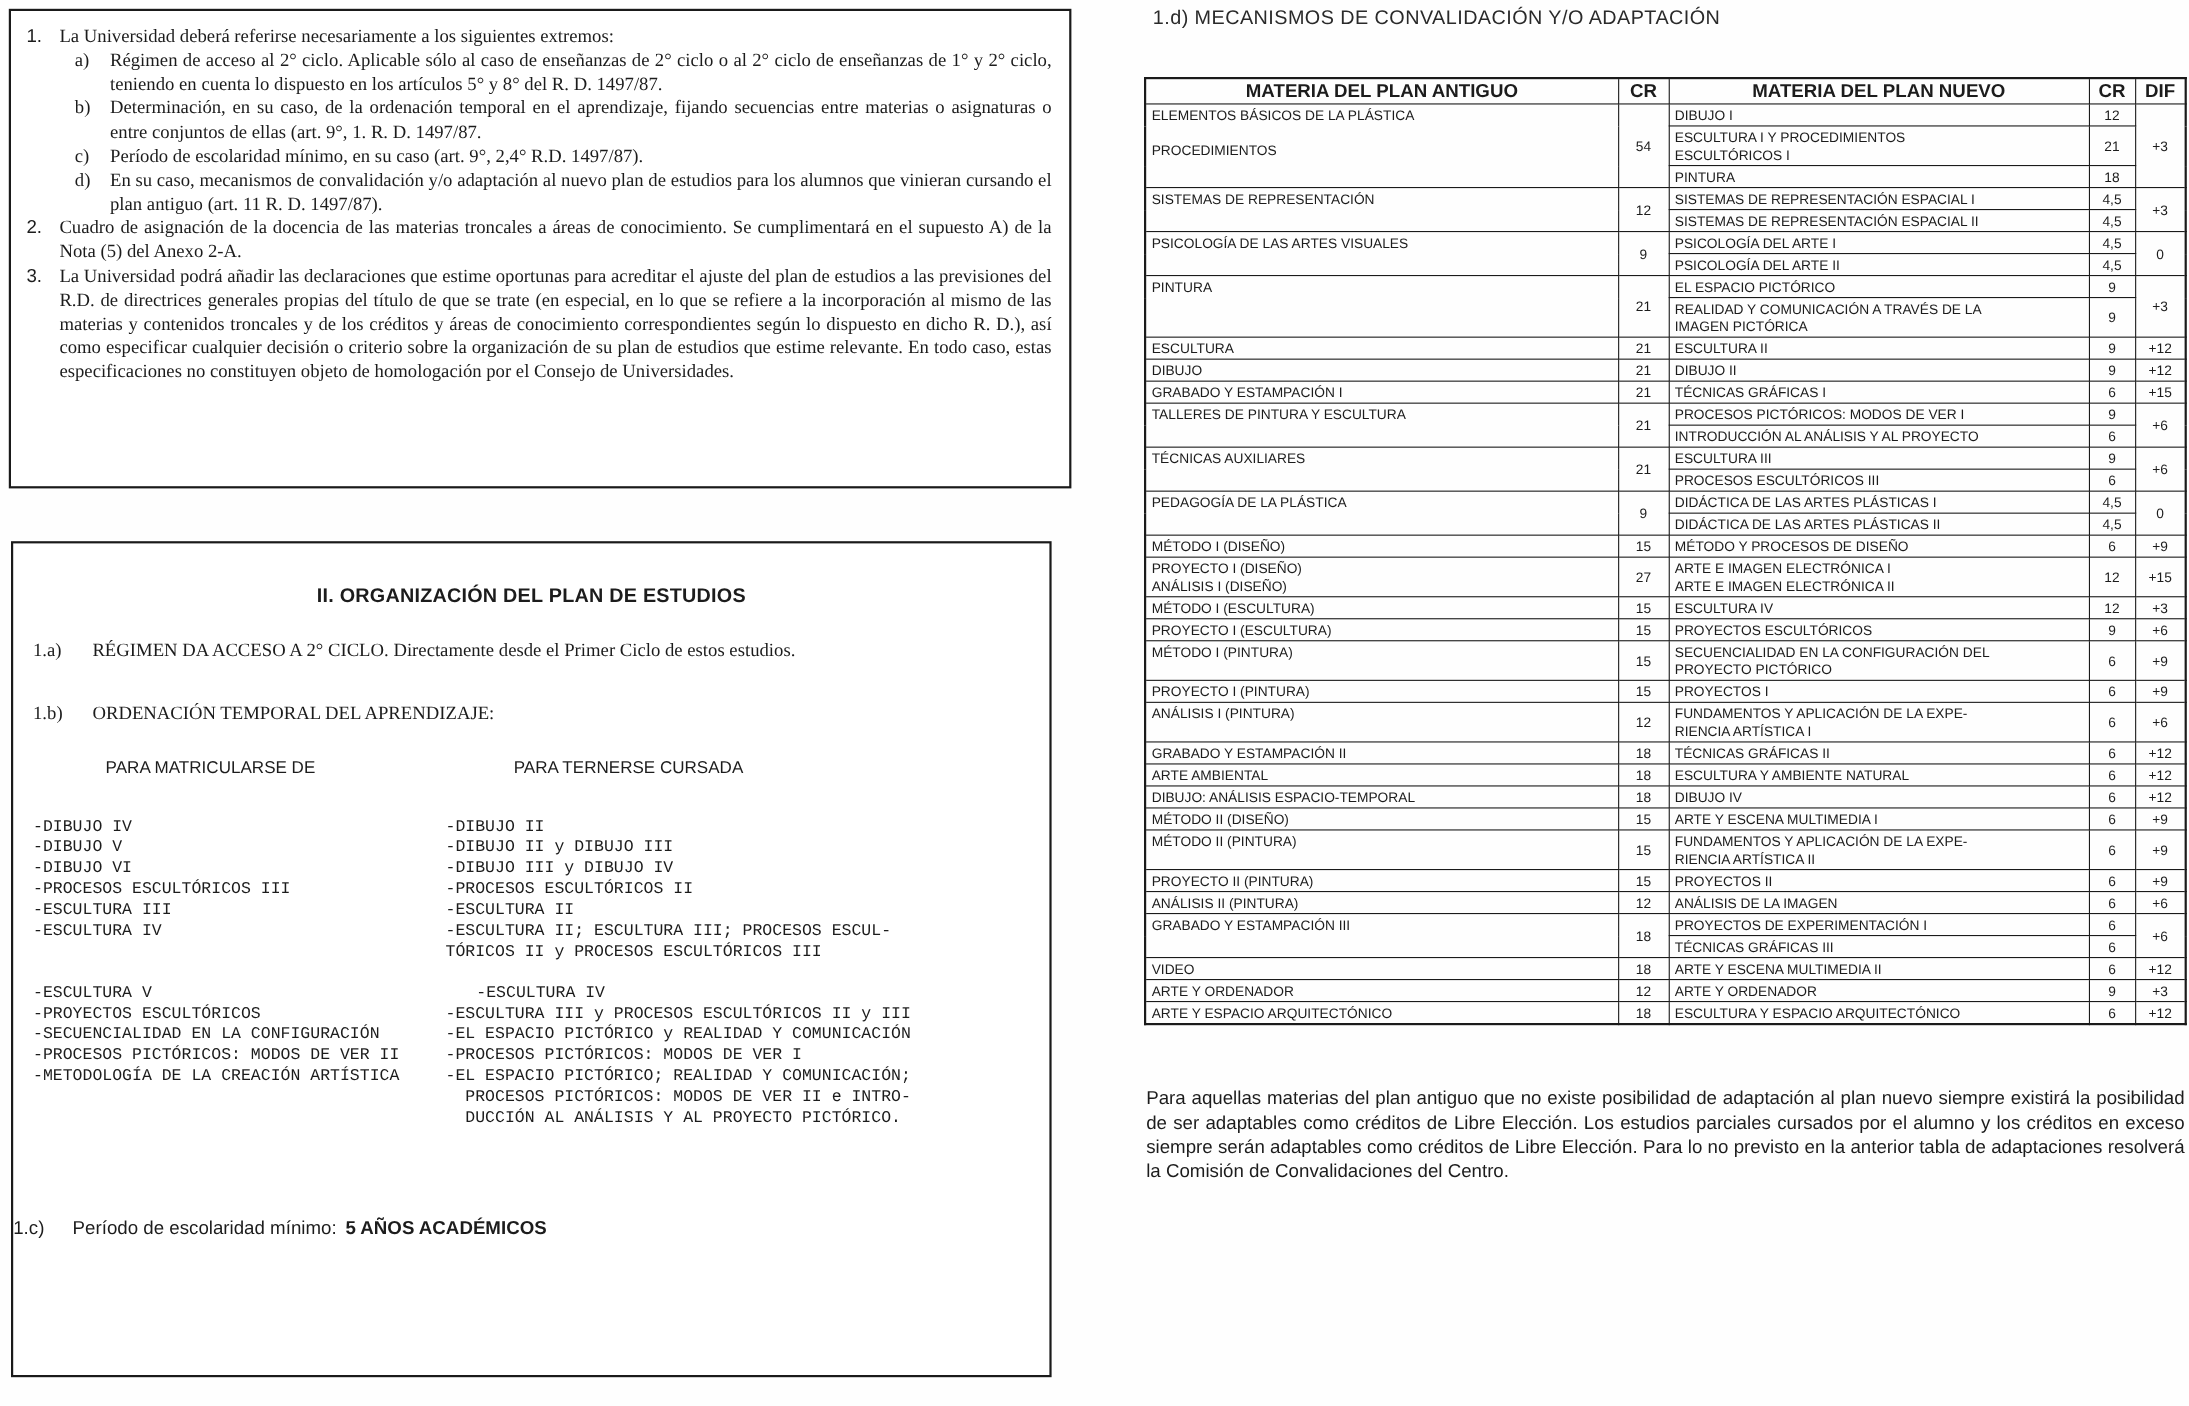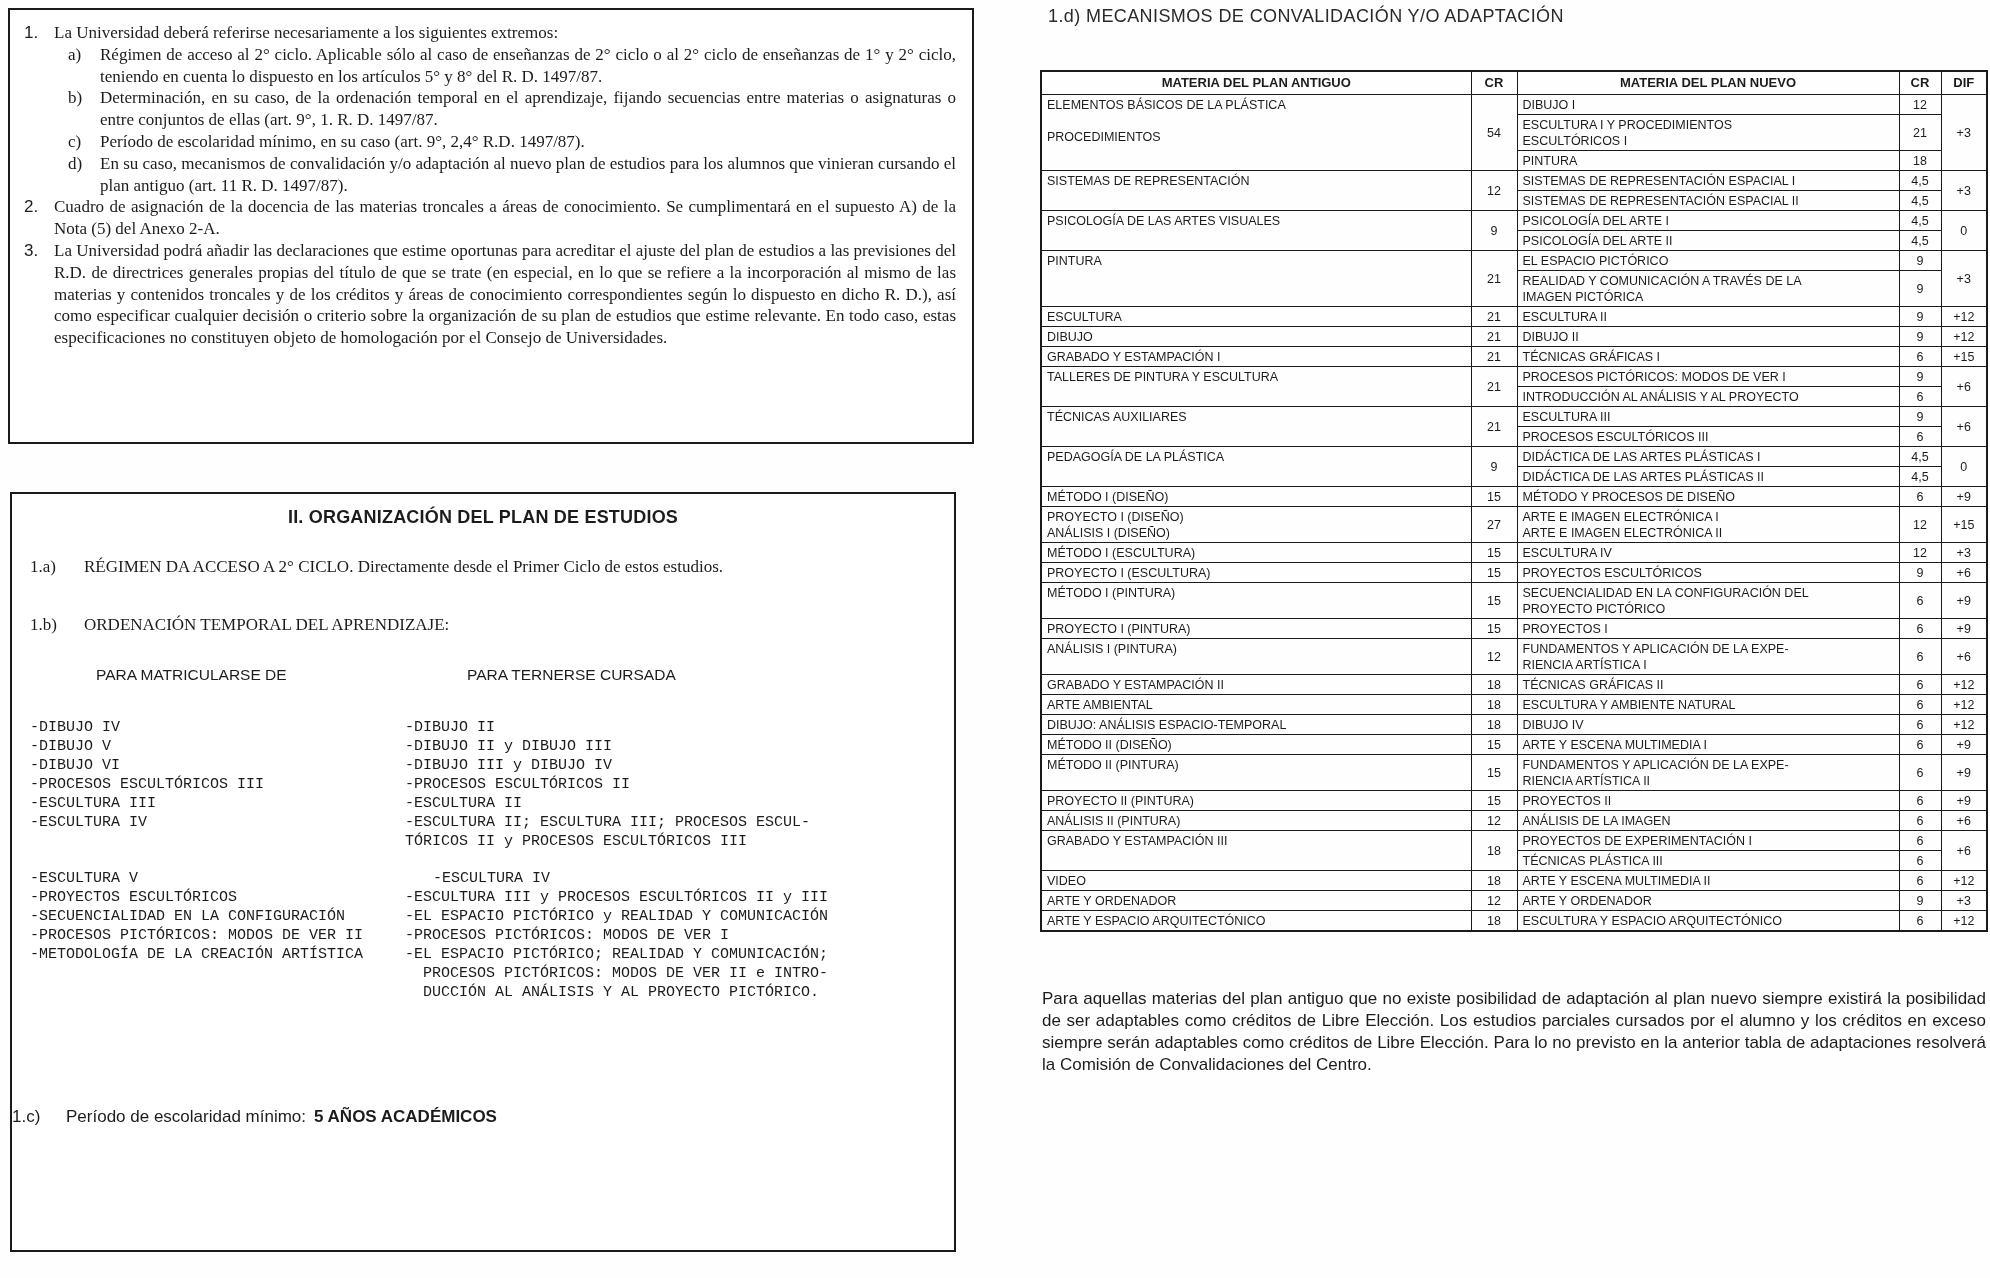--- a/index.html
+++ b/index.html
@@ -23,21 +23,21 @@
   .num-label { flex:none; width:30px; }
   .num-body { flex:1; min-width:0;font-family:Liberation Serif, serif; }
   .num-text { text-align:justify; }
   .sub-items { margin-left:14px; }
   .sub-item { display:flex; }
   .sub-label { flex:none; width:32px; }
   .sub-text { flex:1; text-align:justify; }
 
   .box2 {
     left:10px; top:492px; width:946px; height:760px;
-    padding:8px 18px;
+    padding:32px 18px;
     font-size:17px; line-height:22px;
   }
   .box2-title { text-align:center; font-size:18px; font-weight:bold; margin-top:4px; letter-spacing:.2px; }
   .labeled-line { display:flex;font-family:Liberation Serif, serif; }
   .line-1a { margin-top:28px; }
   .line-1b { margin-top:36px; }
   .ln-label { flex:none; width:54px; }
   .ln-text { flex:1; }
   .pair-headers { display:flex; margin-top:28px; font-size:15.5px; }
   .ph-left { flex:none; width:375px; padding-left:66px; }
@@ -57,21 +57,21 @@
     font-size:18px; font-weight:normal; letter-spacing:.4px; color:#2a2a2a;
   }
   .adapt-table {
     position:absolute; left:1040px; top:70px; width:946px;
     border-collapse:collapse;
     border:2px solid #1a1a1a;
     font-size:12.5px; line-height:16px;
     table-layout:fixed;
   }
   .adapt-table th, .adapt-table td { border:1px solid #1a1a1a; padding:1.5px 5px; }
-  .adapt-table th { font-weight:bold; text-align:center; font-size:13px; padding:3px 4px; }
+  .adapt-table th { font-weight:bold; text-align:center; font-size:17px; padding:3px 4px; }
   .old-cell { vertical-align:top; white-space:pre-line; }
   .new-cell { vertical-align:middle; white-space:pre-line; }
   .cr-cell  { text-align:center; vertical-align:middle; }
   .dif-cell { text-align:center; vertical-align:middle; }
   .footer-para {
     position:absolute; left:1042px; top:988px; width:944px;
     font-size:17px; line-height:22px; text-align:justify;
   }
 </style>
 </head>
@@ -421,21 +421,21 @@
           <td class="dif-cell" rowspan="1">+6</td>
         </tr>
         <tr>
           <td class="old-cell" rowspan="2">GRABADO Y ESTAMPACIÓN III</td>
           <td class="cr-cell" rowspan="2">18</td>
           <td class="new-cell">PROYECTOS DE EXPERIMENTACIÓN I</td>
           <td class="cr-cell">6</td>
           <td class="dif-cell" rowspan="2">+6</td>
         </tr>
         <tr>
-          <td class="new-cell">TÉCNICAS PLÁSTICA III</td>
+          <td class="new-cell">TÉCNICAS GRÁFICAS III</td>
           <td class="cr-cell">6</td>
         </tr>
         <tr>
           <td class="old-cell" rowspan="1">VIDEO</td>
           <td class="cr-cell" rowspan="1">18</td>
           <td class="new-cell">ARTE Y ESCENA MULTIMEDIA II</td>
           <td class="cr-cell">6</td>
           <td class="dif-cell" rowspan="1">+12</td>
         </tr>
         <tr>

